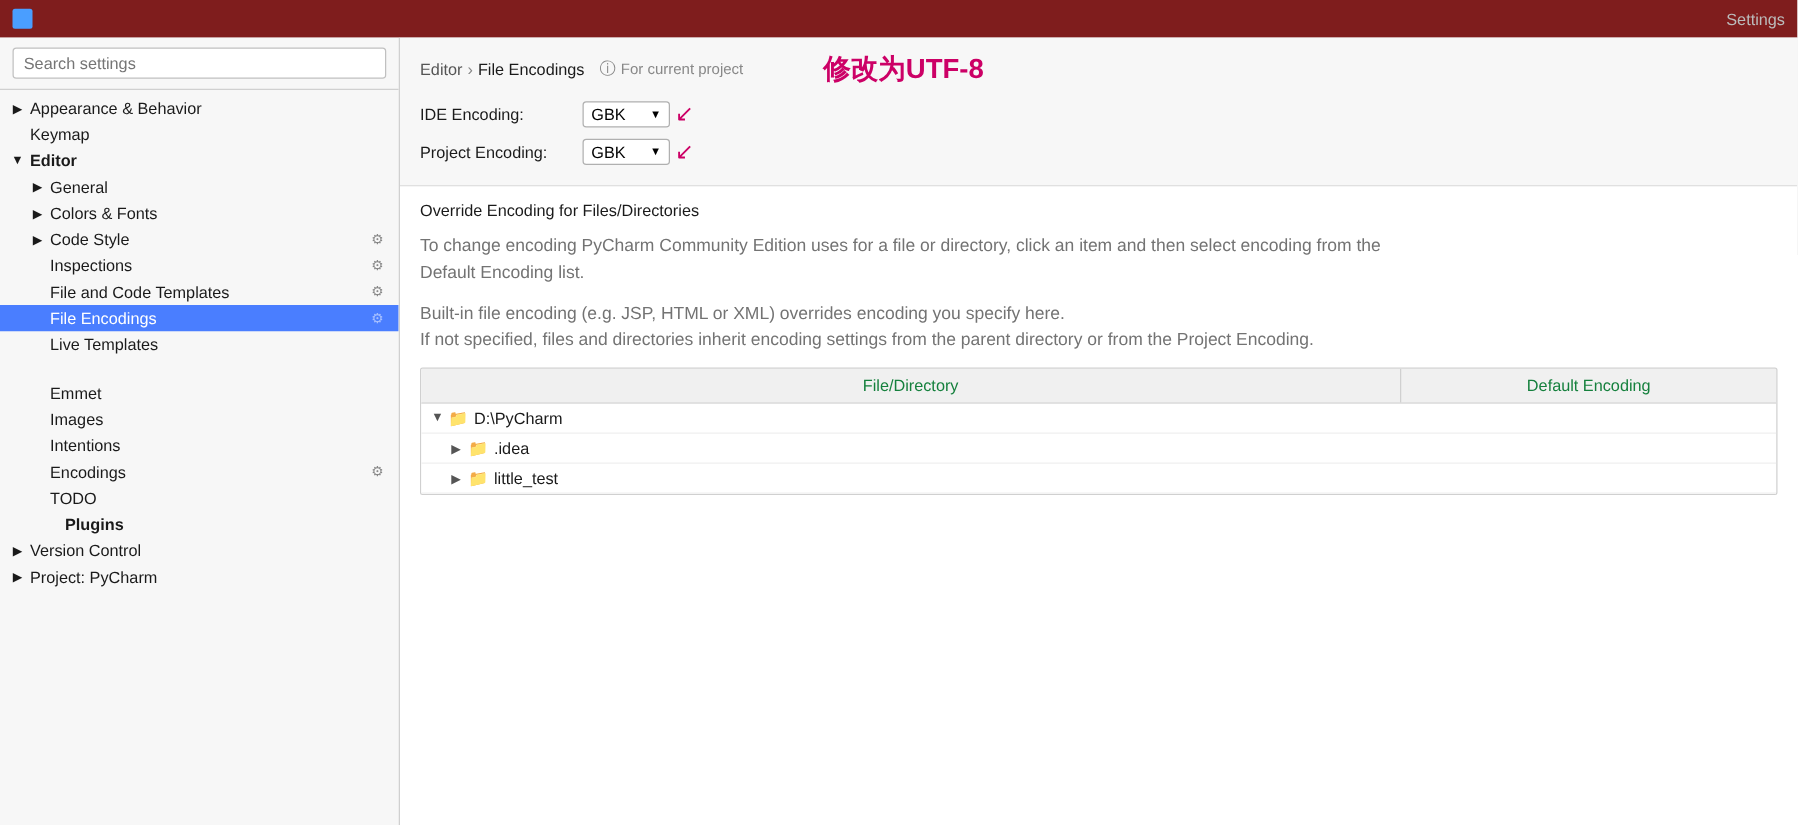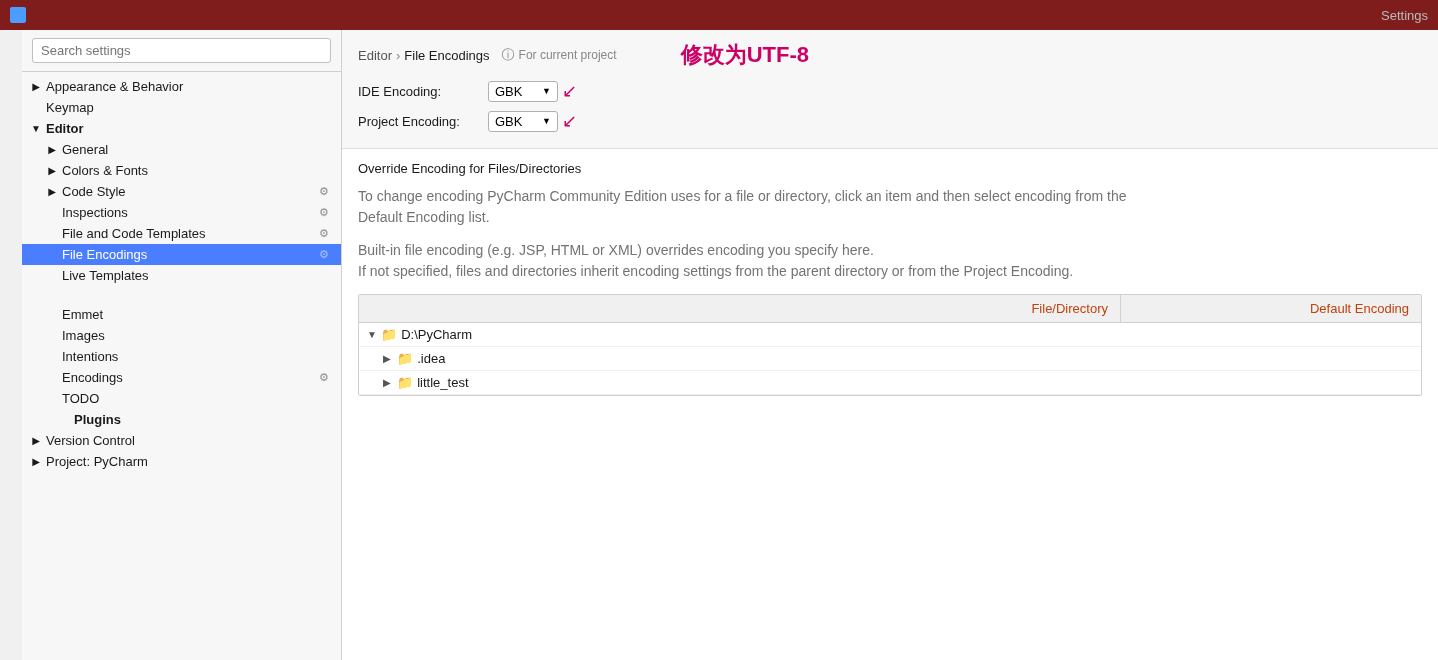--- a/index.html
+++ b/index.html
@@ -37,21 +37,20 @@
       flex-shrink: 0;
     }
     .title-bar-text {
       font-size: 13px;
       color: #bbbbbb;
     }
     .content {
       display: flex;
       flex: 1;
       overflow: hidden;
-      margin-left: 22px;
     }
     
     .sidebar {
       width: 320px;
       background: #f7f7f7;
       border-right: 1px solid #d0d0d0;
       display: flex;
       flex-direction: column;
       flex-shrink: 0;
       overflow-y: auto;
@@ -195,22 +194,22 @@
       overflow: hidden;
     }
     .table-header {
       display: flex;
       background: #f0f0f0;
       border-bottom: 1px solid #d0d0d0;
     }
     .table-header .col {
       padding: 6px 12px;
       font-size: 13px;
-      color: #c2410c;
-      text-align: right;
+      color: #15803d;
+      text-align: center;
       border-right: 1px solid #d0d0d0;
     }
     .table-header .col:last-child { border-right: none; }
     .col-file { flex: 1; }
     .col-encoding { width: 300px; }
     .table-body { background: white; }
     .tree-row {
       display: flex;
       align-items: center;
       padding: 4px 8px;

